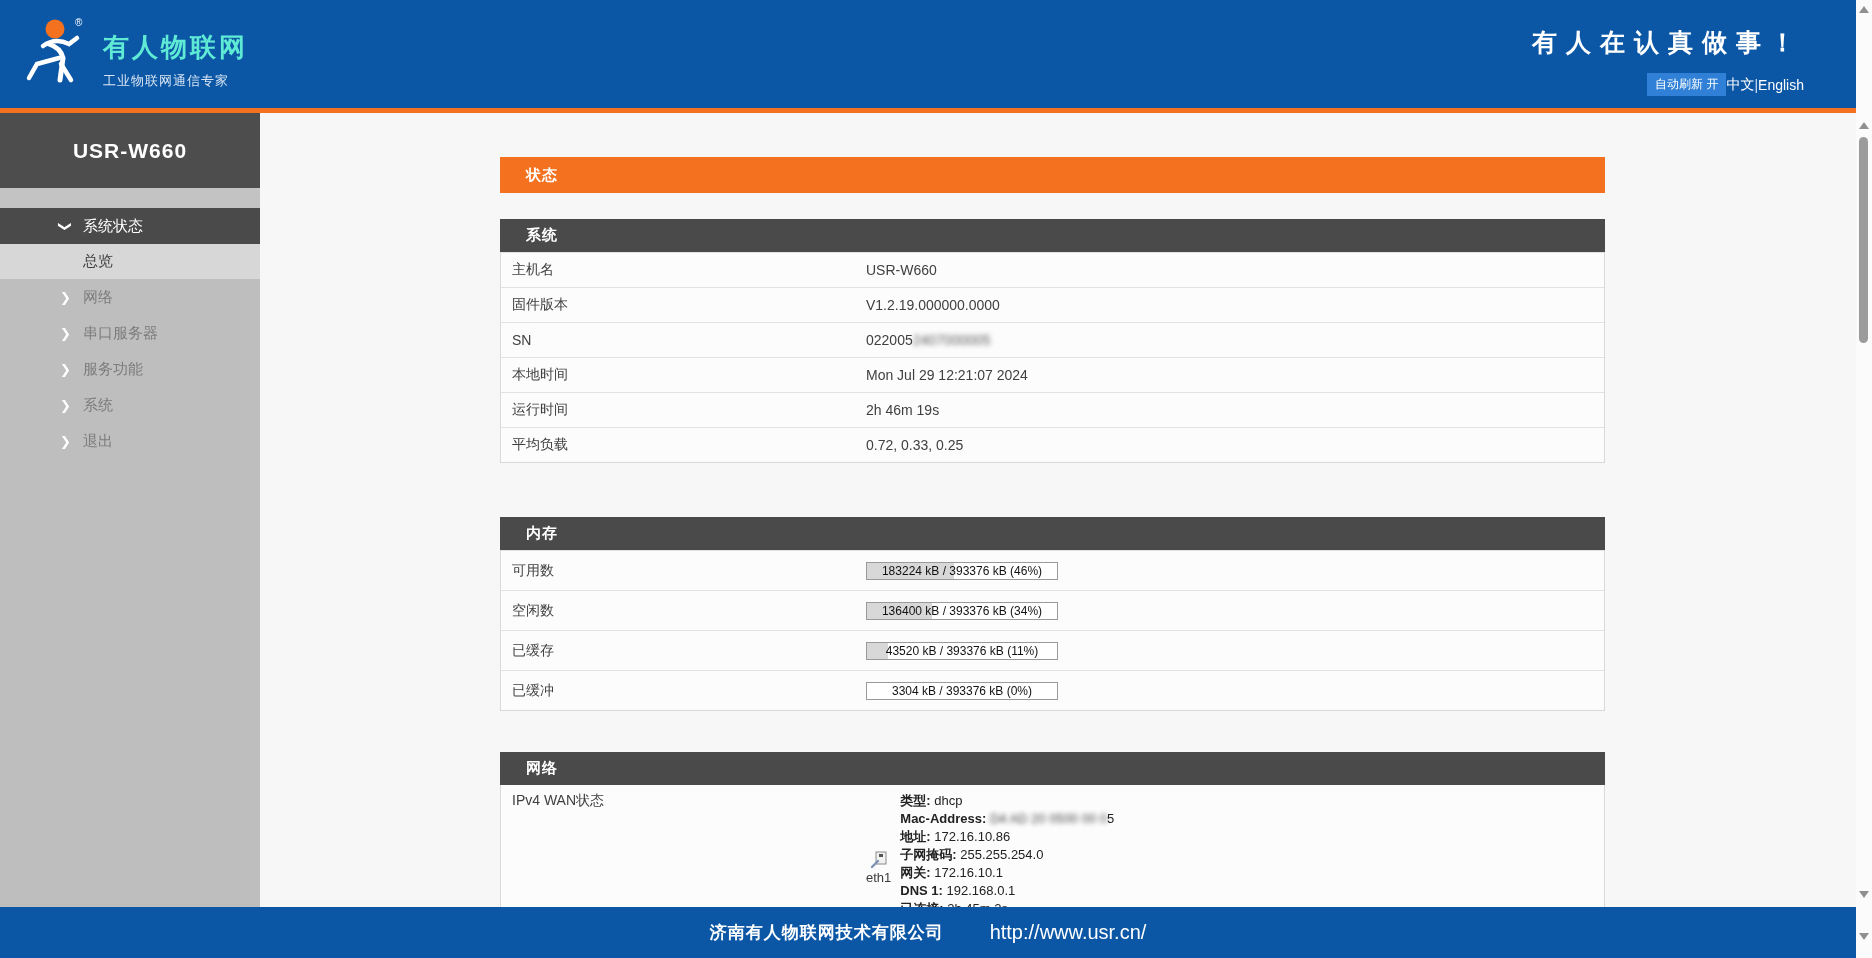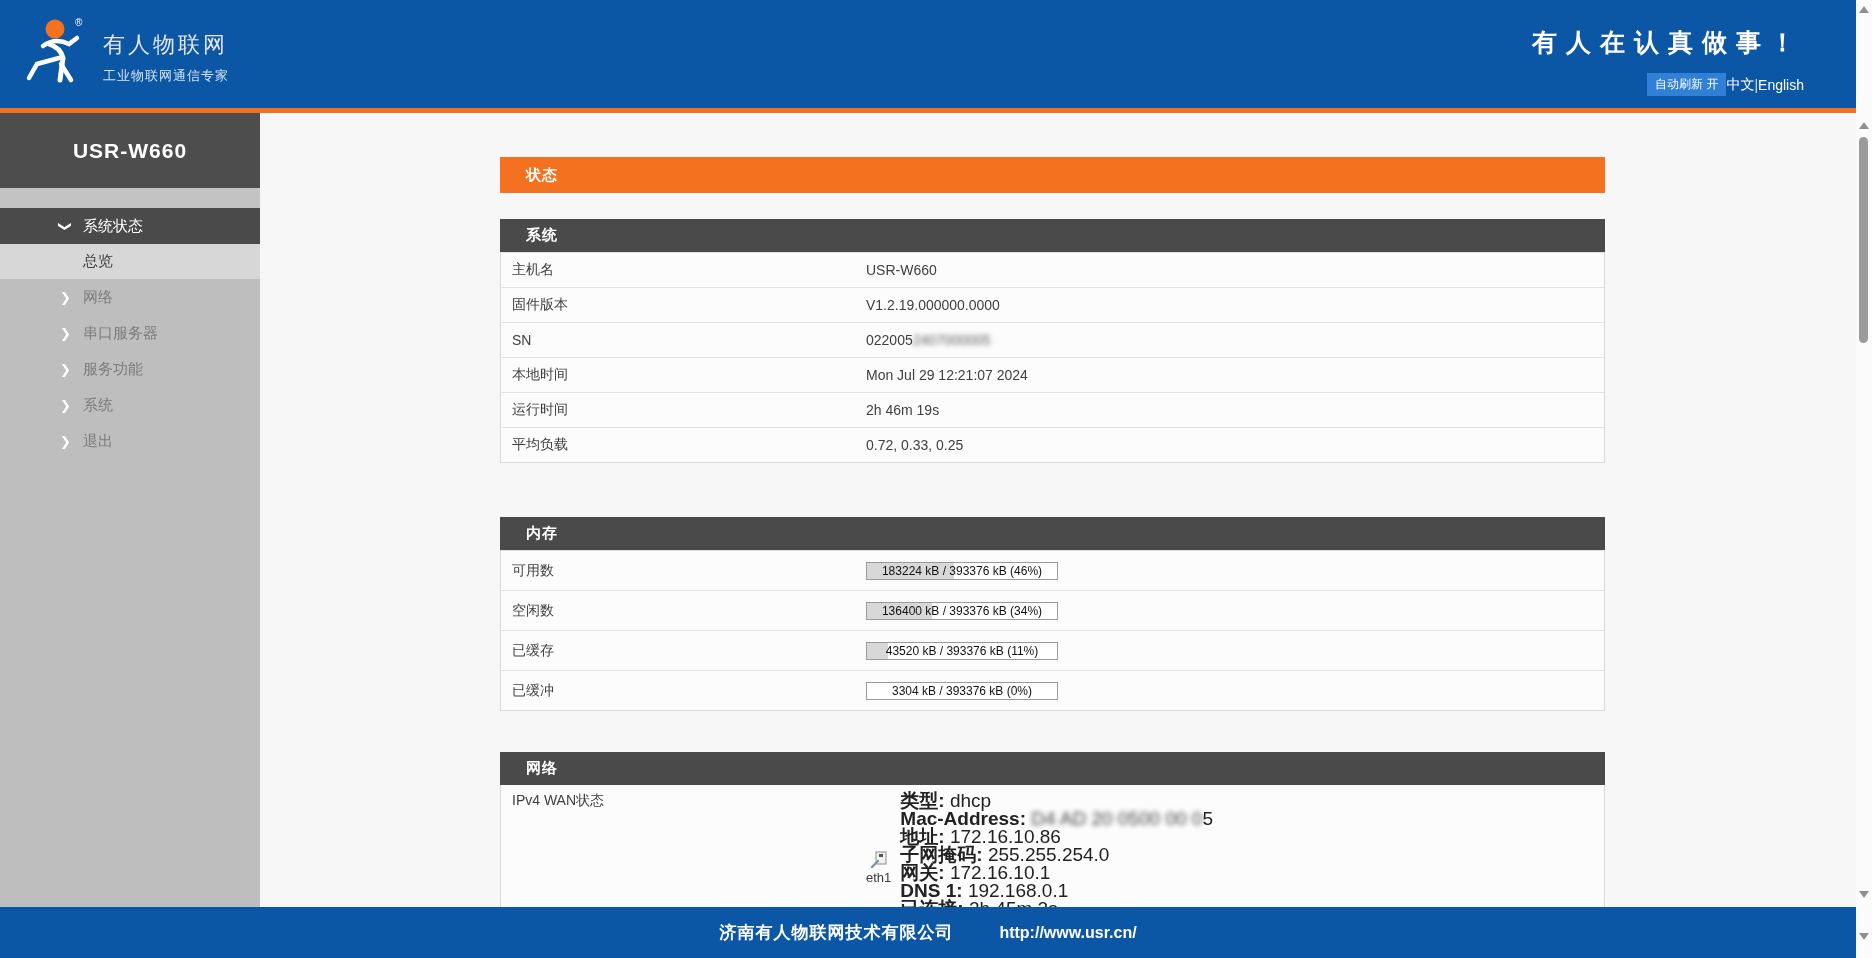--- a/index.html
+++ b/index.html
@@ -6,21 +6,21 @@
   html,body { width:1872px; height:958px; }
   body { font-family:"Liberation Sans","DejaVu Sans",sans-serif; background:#ffffff; position:relative; overflow:hidden; }
   .page { position:absolute; inset:0; }
 
   
   .topbar { position:absolute; left:0; top:0; width:1856px; height:108px; background:#0b57a6; }
   .orange-strip { position:absolute; left:0; top:108px; width:1856px; height:5px; background:#f4711f; }
   .brand { position:absolute; left:25px; top:16px; display:flex; align-items:flex-start; }
   .brand svg { width:64px; height:68px; }
   .brand-text { margin-left:14px; padding-top:14px; }
-  .brand-title { color:#e5e5e5; font-size:22px; font-weight:normal; letter-spacing:3px; }
+  .brand-title { color:#5eead4; font-size:26px; font-weight:bold; letter-spacing:3px; }
   .brand-sub { color:#d8e4f2; font-size:13px; margin-top:7px; letter-spacing:1px; }
   .head-right { position:absolute; right:52px; top:26px; text-align:center; }
   .slogan { color:#ffffff; font-size:25px; font-weight:bold; letter-spacing:9px; }
   .head-controls { margin-top:14px; display:flex; justify-content:flex-end; align-items:center; }
   .refresh-badge { background:#2f80d6; color:#fff; font-size:12px; padding:3px 8px; cursor:pointer; }
   .lang { color:#ffffff; font-size:14px; cursor:pointer; }
   .lang-div { color:#cfe0f1; font-size:14px; }
 
   
   .sidebar { position:absolute; left:0; top:113px; width:260px; height:794px; background:#bebebe; }
@@ -53,28 +53,28 @@
   .redacted { filter:blur(2.5px); opacity:.85; }
 
   .meter { position:relative; width:192px; height:18px; border:1px solid #9a9a9a; background:#ffffff; overflow:hidden; }
   .meter-fill { position:absolute; left:0; top:0; bottom:0; background:#d8d8d8; }
   .meter-text { position:relative; display:block; text-align:center; font-size:12px; line-height:16px; color:#111; white-space:nowrap; }
 
   .net-row { display:flex; border-top:none; padding:7px 0 10px 0; align-items:flex-start; }
   .net-right { display:flex; align-items:center; gap:9px; }
   .iface { text-align:center; color:#3c3c3c; font-size:13px; padding-top:26px; }
   .iface svg { display:block; margin:0 auto 1px auto; }
-  .net-details { font-size:19px; line-height:18px; color:#222; }
+  .net-details { font-size:13px; line-height:18px; color:#222; }
   .net-details b { font-weight:bold; }
 
   
   .footer { position:absolute; left:0; bottom:0; width:1856px; height:51px; background:#0b57a6;
             display:flex; align-items:center; justify-content:center; gap:46px; }
   .footer-company { color:#ffffff; font-size:17px; font-weight:bold; letter-spacing:1px; }
-  .footer-link { color:#ffffff; font-size:16px; font-weight:bold; text-decoration:none; cursor:pointer; }
+  .footer-link { color:#ffffff; font-size:20px; font-weight:normal; text-decoration:none; cursor:pointer; }
 
   
   .scroll-col { position:absolute; right:0; top:0; width:16px; height:958px; background:#fbfbfb; }
   .sb-arrow { position:absolute; left:3px; width:0; height:0; border-left:5px solid transparent; border-right:5px solid transparent; cursor:pointer; }
   .sb-up { border-bottom:7px solid #8f8f8f; }
   .sb-down { border-top:7px solid #8f8f8f; }
   .sb-thumb { position:absolute; left:3px; top:137px; width:9px; height:206px; background:#9b9b9b; border-radius:5px; cursor:grab; }
 </style>
 </head>
 <body>

